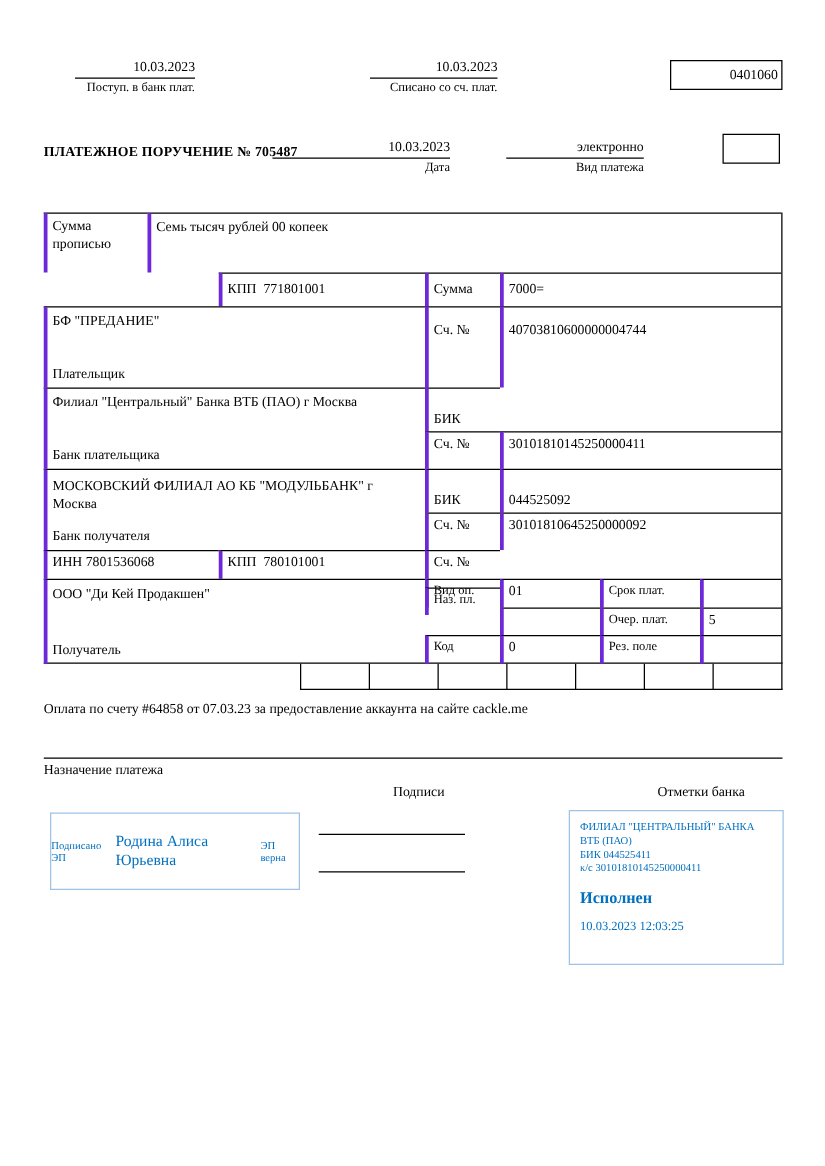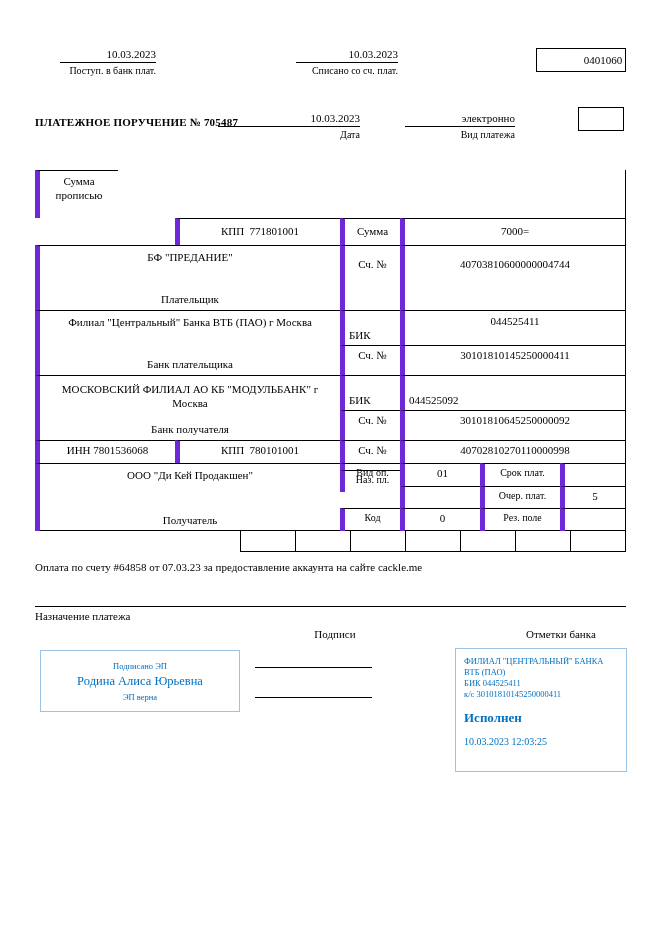--- a/index.html
+++ b/index.html
@@ -11,38 +11,38 @@
   }
   
   .field { position:absolute; text-align:right; }
   .field .val { border-bottom:1px solid #000; padding-bottom:2px; min-height:13px; font-size:11px; }
   .field .lbl { padding-top:2px; font-size:10px; }
   .box { position:absolute; border:1px solid #000; display:flex; align-items:center; justify-content:center;padding-left:44px; }
   .doc-title { position:absolute; font-weight:bold; font-size:11px; letter-spacing:.2px; }
   
   .table { position:absolute; left:35px; top:170px; width:591px; height:361px;
            border-right:1px solid #000; border-bottom:1px solid #000; }
-  .cell { position:absolute; border-left:5px solid #6d28d9; border-top:1px solid #000;
-          padding:3px 4px; font-size:11px; overflow:hidden; line-height:1.25;text-align:center; }
+  .cell { position:absolute; border-left:3px solid #6d28d9; border-top:1px solid #000;
+          padding:3px 4px; font-size:11px; overflow:hidden; line-height:1.25; }
   .cell.sm { font-size:10px; }
   .vstack { display:flex; flex-direction:column; justify-content:space-between; }
   .bottom { display:flex; align-items:flex-end; }
   .pt12 { padding-top:12px; }
   .pre { white-space:pre; }
   
   .tax-row { position:absolute; left:240px; top:531px; width:386px; height:21px;
              border-right:1px solid #000; border-bottom:1px solid #000; }
   .tax-cell { position:absolute; top:0; width:55px; height:21px; border-left:1px solid #000; }
   
   .purpose { position:absolute; left:35px; top:560px; width:560px; line-height:1.35; }
   .rule { position:absolute; border-top:1px solid #000; }
   .plain { position:absolute; font-size:11px; }
   
   .sig-stamp { position:absolute; left:40px; top:650px; width:200px; height:62px;
-               border:1px solid #9DC3E6; color:#0070C0; display:flex; flex-direction:column;
+               border:1px solid #9DC3E6; color:#0070C0; display:flex; flex-direction:row;
                align-items:center; justify-content:center; gap:3px; }
   .sig-stamp .tiny { font-size:8.5px; }
   .sig-stamp .name { font-size:12.5px; font-weight:normal; }
   .sig-line { position:absolute; left:255px; width:117px; border-top:1px solid #000; }
   .bank-stamp { position:absolute; left:455px; top:648px; width:172px; height:124px;
                 border:1px solid #9DC3E6; color:#0070C0; padding:7px 8px; }
   .bank-stamp .bs-line { font-size:8.5px; line-height:1.3; }
   .bank-stamp .bs-status { font-size:13px; font-weight:bold; margin-top:10px; }
   .bank-stamp .bs-date { font-size:10px; margin-top:10px; }
 </style>
@@ -70,54 +70,53 @@
   </div>
   <div class="field" style="left:405px; top:112px; width:110px;">
     <div class="val">электронно</div>
     <div class="lbl">Вид платежа</div>
   </div>
   <div class="box" style="left:578px; top:107px; width:30px; height:24px;"></div>
 
   <div class="table">
 
     <div class="cell" style="left:0; top:0; width:83px; height:48px; padding-top:4px;">Сумма прописью</div>
+    <div class="cell" style="left:83px; top:0; width:507px; height:48px; padding-top:5px;">Семь тысяч рублей 00 копеек</div>
 
     <div class="cell pre" style="left:140px; top:48px; width:165px; height:27px; padding-top:6px;">КПП  771801001</div>
     <div class="cell" style="left:305px; top:48px; width:60px; height:27px; padding-top:6px;">Сумма</div>
     <div class="cell" style="left:365px; top:48px; width:225px; height:27px; padding-top:6px;">7000=</div>
 
     <div class="cell vstack" style="left:0; top:75px; width:305px; height:65px; padding-top:5px;">
       <div>БФ "ПРЕДАНИЕ"</div>
       <div>Плательщик</div>
     </div>
     <div class="cell pt12" style="left:305px; top:75px; width:60px; height:65px;">Сч. №</div>
     <div class="cell pt12" style="left:365px; top:75px; width:225px; height:65px;">40703810600000004744</div>
 
     <div class="cell vstack" style="left:0; top:140px; width:305px; height:65px; padding-top:5px;">
       <div>Филиал "Центральный" Банка ВТБ (ПАО) г Москва</div>
       <div>Банк плательщика</div>
     </div>
     <div class="cell bottom" style="left:305px; top:140px; width:60px; height:35px; padding-bottom:2px;">БИК</div>
-    <div class="cell" style="left:365px; top:140px; width:225px; height:35px; padding-top:4px;">044525411</div>
     <div class="cell" style="left:305px; top:175px; width:60px; height:30px;">Сч. №</div>
     <div class="cell" style="left:365px; top:175px; width:225px; height:30px;">30101810145250000411</div>
 
     <div class="cell vstack" style="left:0; top:205px; width:305px; height:65px; padding-top:7px;">
       <div>МОСКОВСКИЙ ФИЛИАЛ АО КБ "МОДУЛЬБАНК" г Москва</div>
       <div>Банк получателя</div>
     </div>
     <div class="cell bottom" style="left:305px; top:205px; width:60px; height:35px; padding-bottom:2px;">БИК</div>
     <div class="cell bottom" style="left:365px; top:205px; width:225px; height:35px; padding-bottom:2px;">044525092</div>
     <div class="cell" style="left:305px; top:240px; width:60px; height:30px;">Сч. №</div>
     <div class="cell" style="left:365px; top:240px; width:225px; height:30px;">30101810645250000092</div>
 
     <div class="cell" style="left:0; top:270px; width:140px; height:23px;">ИНН 7801536068</div>
     <div class="cell pre" style="left:140px; top:270px; width:165px; height:23px;">КПП  780101001</div>
     <div class="cell" style="left:305px; top:270px; width:60px; height:23px;">Сч. №</div>
-    <div class="cell" style="left:365px; top:270px; width:225px; height:23px;">40702810270110000998</div>
 
     <div class="cell vstack" style="left:0; top:293px; width:305px; height:68px; padding-top:5px;">
       <div>ООО "Ди Кей Продакшен"</div>
       <div>Получатель</div>
     </div>
 
     <div class="cell sm" style="left:305px; top:293px; width:60px; height:23px;">Вид оп.</div>
     <div class="cell" style="left:365px; top:293px; width:80px; height:23px;">01</div>
     <div class="cell sm" style="left:445px; top:293px; width:80px; height:23px;">Срок плат.</div>
     <div class="cell" style="left:525px; top:293px; width:65px; height:23px;"></div>

